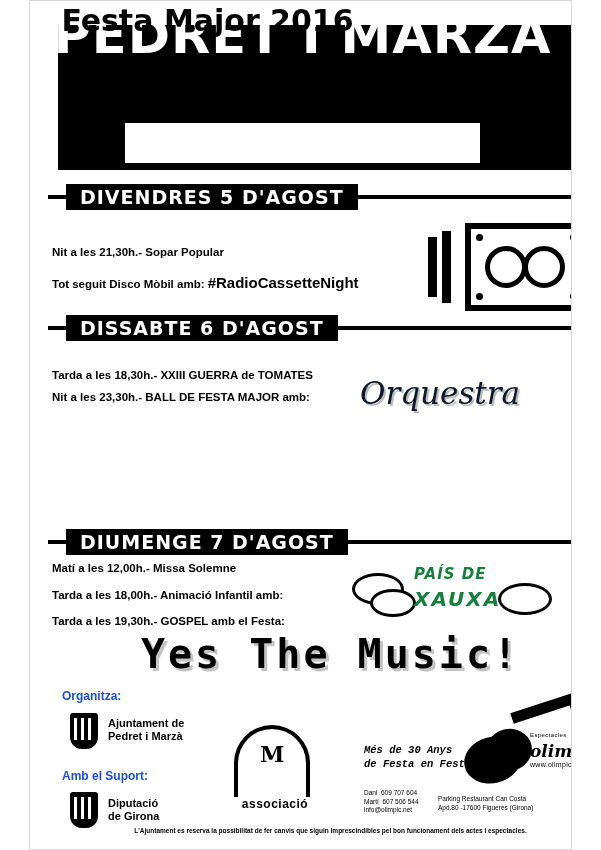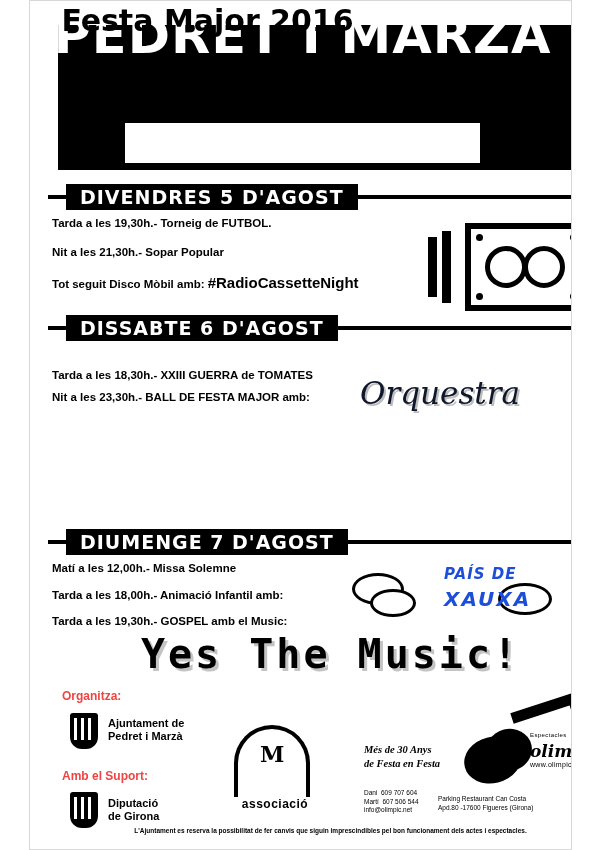--- a/index.html
+++ b/index.html
@@ -193,23 +193,22 @@
     position: absolute;
     border: 3px solid #000;
     border-radius: 50%;
     background: #fff;
   }
   .xauxa-t1, .xauxa-t2 {
     position: absolute;
     font-family: "DejaVu Sans", sans-serif;
     font-weight: 700;
     font-style: italic;
-    color: #1d4ed8;
-    white-space: nowrap;
-    margin-left: 30px;
+    color: #15803d;
+    white-space: nowrap;
   }
   .xauxa-t1 { left: 62px; top: 4px; font-size: 15px; letter-spacing: 1px; }
   .xauxa-t2 { left: 62px; top: 26px; font-size: 20px; letter-spacing: 2px; }
 
   
   .yesmusic {
     position: absolute;
     left: 0;
     top: 630px;
     width: 601px;
@@ -222,21 +221,21 @@
     white-space: nowrap;
     text-shadow: 3px 3px 0 #c4c4c4;
   }
 
   
   .foot-label {
     position: absolute;
     font-family: "Liberation Sans", sans-serif;
     font-weight: 700;
     font-size: 12px;
-    color: #ef4444;
+    color: #1d4ed8;
     white-space: nowrap;
   }
   .foot-text {
     position: absolute;
     font-family: "Liberation Sans", sans-serif;
     font-weight: 700;
     font-size: 11px;
     line-height: 13px;
     color: #000;
   }
@@ -398,21 +397,21 @@
     top: 24px;
     font-family: "Liberation Sans", sans-serif;
     font-size: 7px;
     color: #000;
     letter-spacing: 0.3px;
   }
   .slogan {
     position: absolute;
     left: 334px;
     top: 742px;
-    font-family: Liberation Serif, serif;
+    font-family: Liberation Mono, monospace;
     font-style: italic;
     font-weight: 700;
     font-size: 10.5px;
     line-height: 14px;
     color: #000;
   }
   .contact {
     position: absolute;
     left: 334px;
     top: 788px;
@@ -449,21 +448,20 @@
 
   <div class="header-band"></div>
   <div class="title-main">PEDRET I MARZÀ</div>
   <div class="title-sub-wrap"></div>
   <div class="title-sub">Festa Major 2016</div>
 
   <div class="daybar" style="left:18px; top:183px; width:565px;">
     <div class="rule"></div>
     <div class="chip">DIVENDRES  5  D'AGOST</div>
   </div>
-  <div class="evt" style="left:22px; top:216px;">Tarda a les 19,30h.- Torneig de FUTBOL.</div>
   <div class="evt" style="left:22px; top:245px;">Nit a les 21,30h.- Sopar Popular</div>
   <div class="evt" style="left:22px; top:273px;">
     <span>Tot seguit Disco Mòbil amb:</span>
     <span class="hash">#RadioCassetteNight</span>
   </div>
 
   <div class="speaker">
     <div class="spk-bar" style="left:0; top:14px; width:9px; height:60px;"></div>
     <div class="spk-bar" style="left:14px; top:8px; width:9px; height:72px;"></div>
     <div class="spk-box">
@@ -484,21 +482,21 @@
   <div class="evt" style="left:22px; top:390px;">Nit a les 23,30h.- BALL DE FESTA MAJOR amb:</div>
 
   <div class="orquestra">Orquestra</div>
 
   <div class="daybar" style="left:18px; top:528px; width:565px;">
     <div class="rule"></div>
     <div class="chip">DIUMENGE  7  D'AGOST</div>
   </div>
   <div class="evt" style="left:22px; top:561px;">Matí a les 12,00h.- Missa Solemne</div>
   <div class="evt" style="left:22px; top:588px;">Tarda a les 18,00h.- Animació Infantil amb:</div>
-  <div class="evt" style="left:22px; top:614px;">Tarda a les 19,30h.- GOSPEL amb el Music:</div>
+  <div class="evt" style="left:22px; top:614px;">Tarda a les 19,30h.- GOSPEL amb el Festa:</div>
 
   <div class="xauxa">
     <div class="cloud" style="left:0; top:12px; width:46px; height:26px;"></div>
     <div class="cloud" style="left:18px; top:28px; width:40px; height:22px;"></div>
     <div class="cloud" style="left:146px; top:22px; width:48px; height:26px;"></div>
     <div class="xauxa-t1">PAÍS DE</div>
     <div class="xauxa-t2">XAUXA</div>
   </div>
 
   <div class="yesmusic">Yes The Music!</div>

